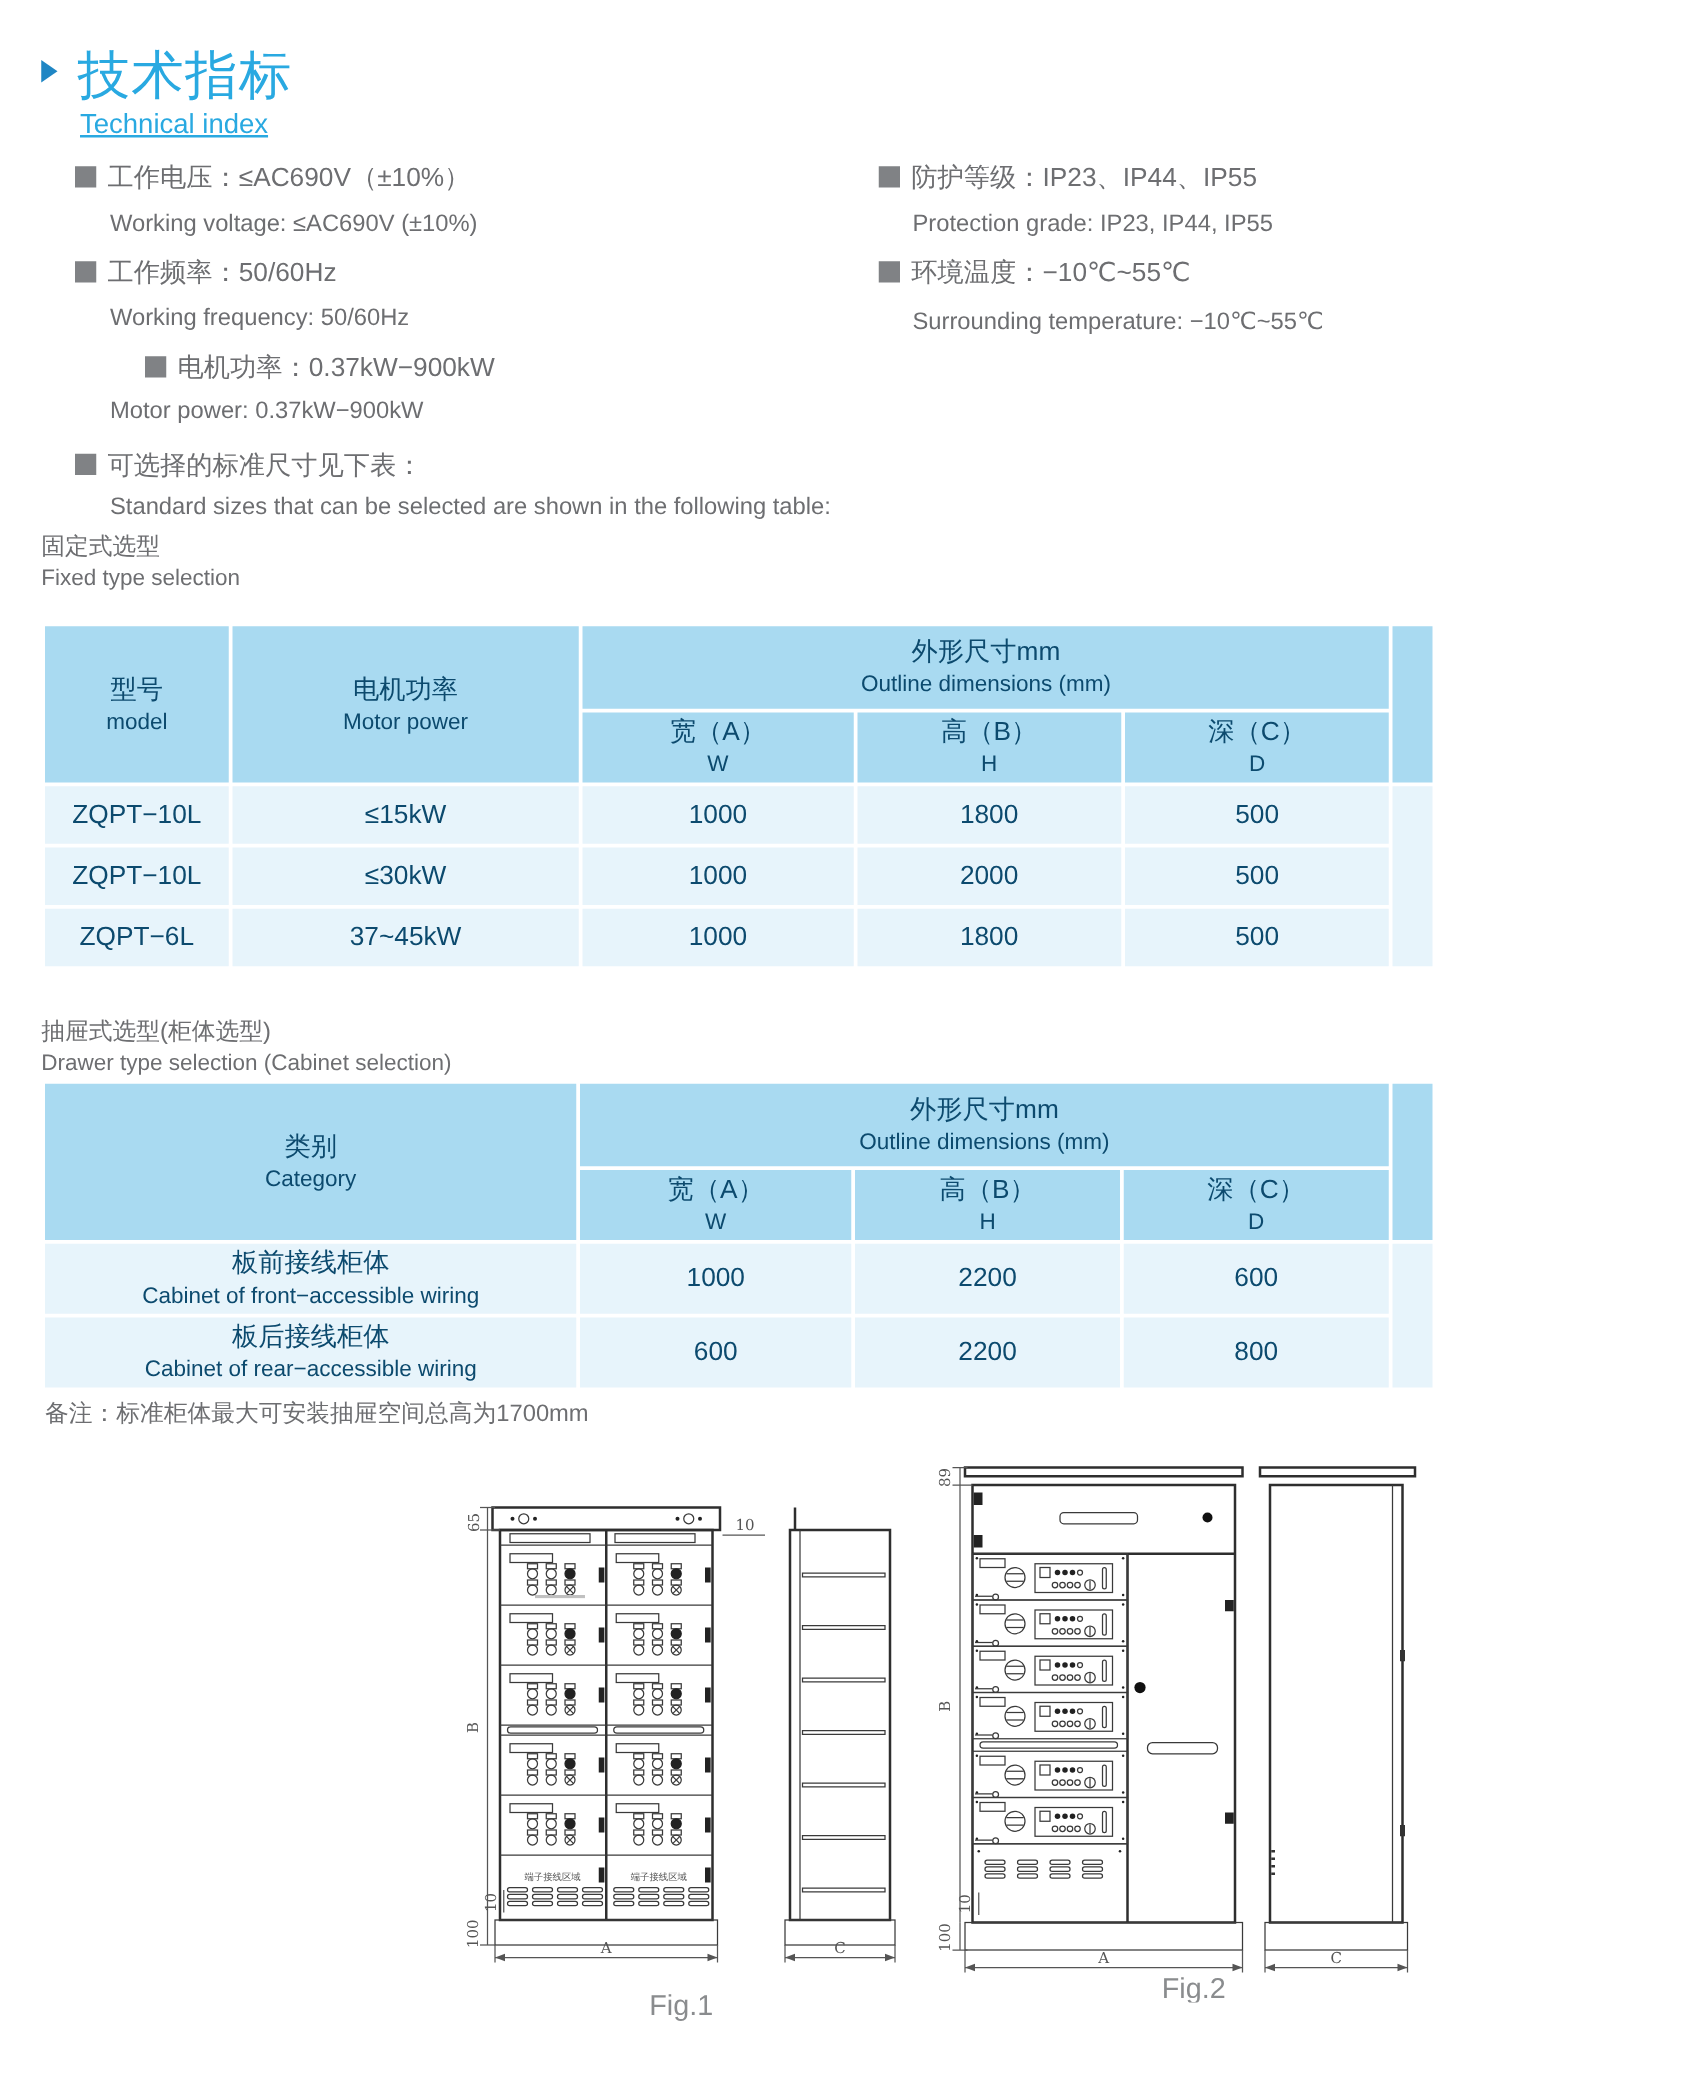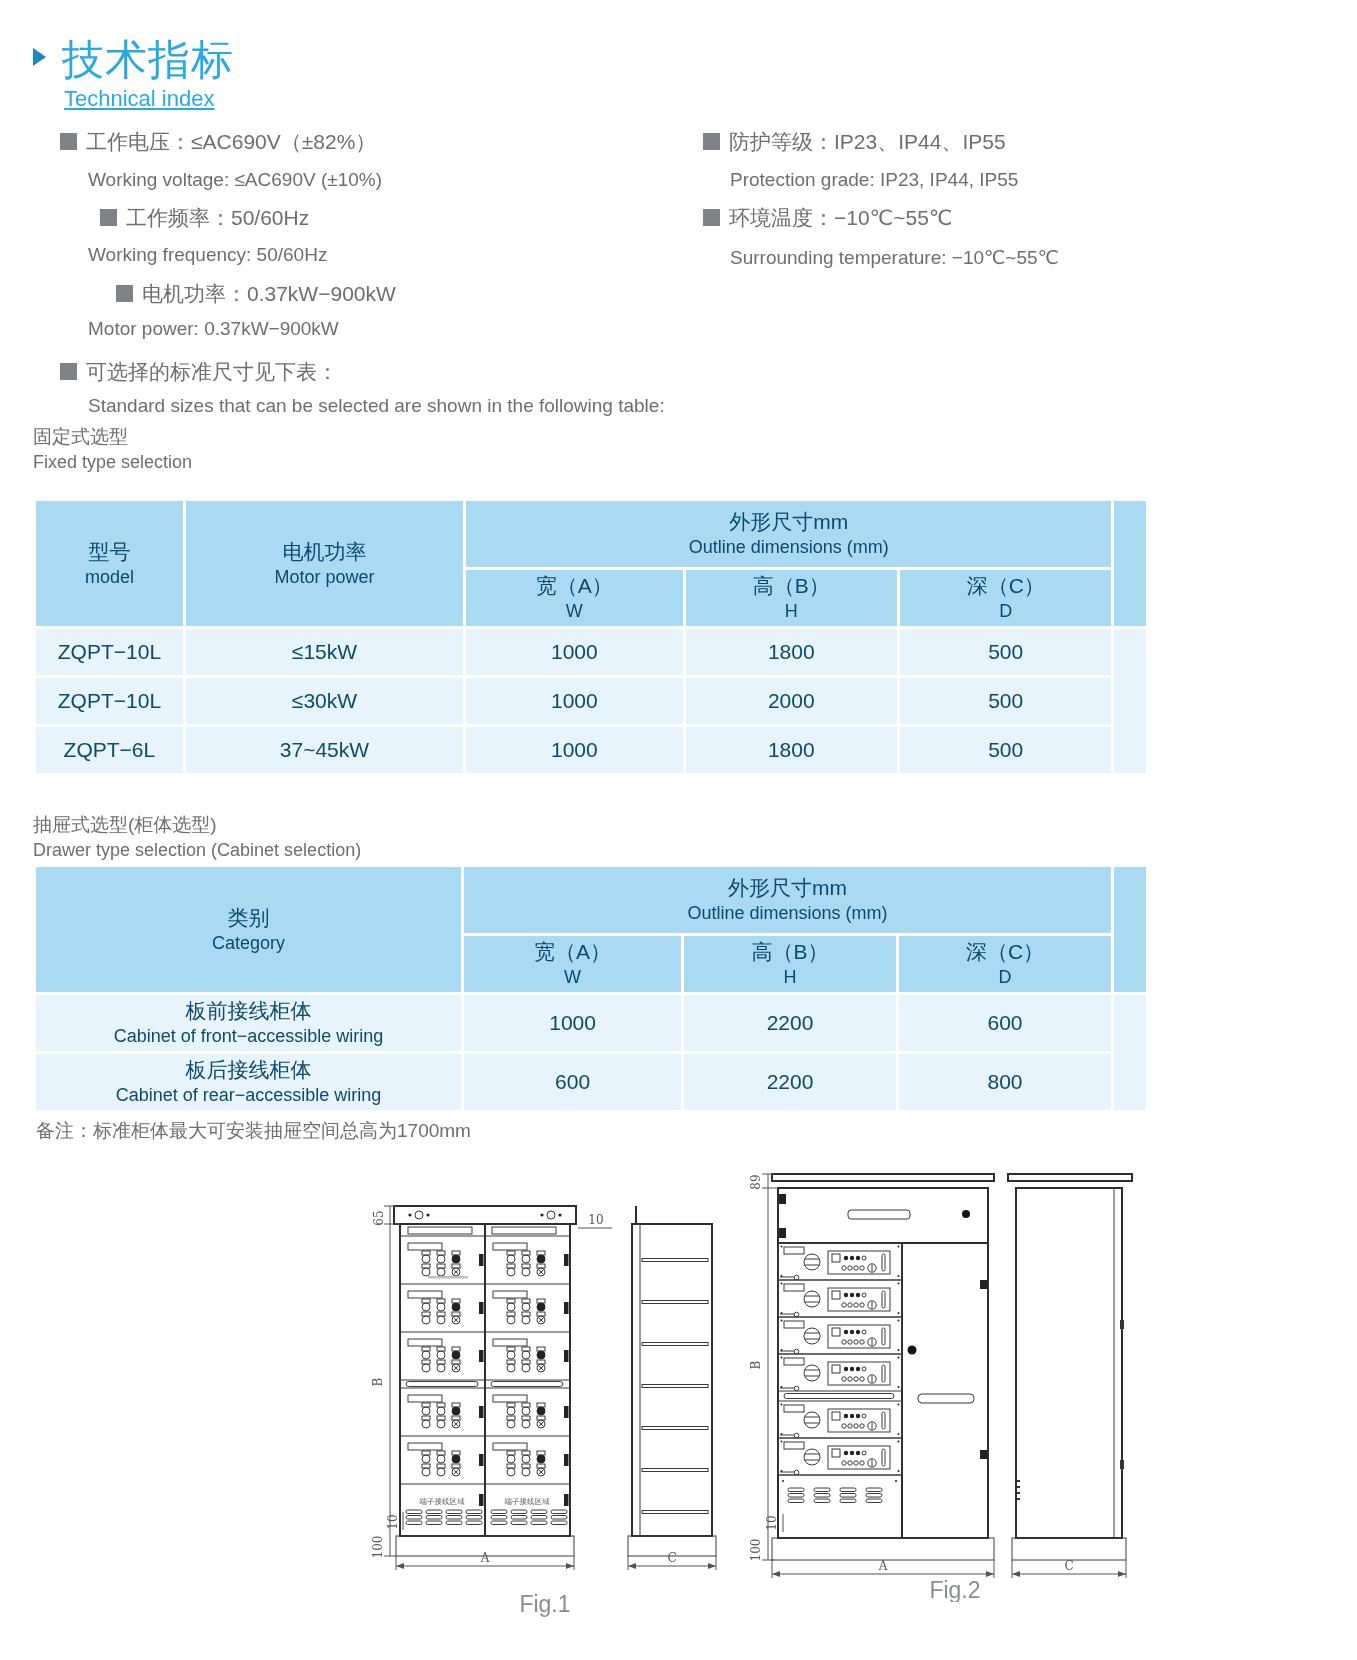--- a/index.html
+++ b/index.html
@@ -39,23 +39,23 @@
 <body>
 
 <div class="page">
 
   <div class="abs" style="left:33px;top:48px;">
       <div class="title-arrow"></div>
     </div>
   <div class="abs page-title" style="left:62px;top:32px;">技术指标</div>
   <div class="abs page-subtitle" style="left:64px;top:86px;">Technical index</div>
 
-  <div class="abs spec-cn" style="left:60px;top:128px;"><span class="sq"></span><span>工作电压：≤AC690V（±82%）</span></div>
+  <div class="abs spec-cn" style="left:60px;top:128px;"><span class="sq"></span><span>工作电压：≤AC690V（±10%）</span></div>
   <div class="abs spec-en" style="left:88px;top:169px;">Working voltage: ≤AC690V (±10%)</div>
-  <div class="abs spec-cn" style="left:60px;top:204px;margin-left:40px;"><span class="sq"></span><span>工作频率：50/60Hz</span></div>
+  <div class="abs spec-cn" style="left:60px;top:204px;"><span class="sq"></span><span>工作频率：50/60Hz</span></div>
   <div class="abs spec-en" style="left:88px;top:244px;">Working frequency: 50/60Hz</div>
   <div class="abs spec-cn" style="left:76px;top:280px;padding-left:40px;"><span class="sq"></span><span>电机功率：0.37kW−900kW</span></div>
   <div class="abs spec-en" style="left:88px;top:318px;">Motor power: 0.37kW−900kW</div>
 
   <div class="abs spec-cn" style="left:703px;top:128px;"><span class="sq"></span><span>防护等级：IP23、IP44、IP55</span></div>
   <div class="abs spec-en" style="left:730px;top:169px;">Protection grade: IP23, IP44, IP55</div>
   <div class="abs spec-cn" style="left:703px;top:204px;"><span class="sq"></span><span>环境温度：−10℃~55℃</span></div>
   <div class="abs spec-en" style="left:730px;top:246px;">Surrounding temperature: −10℃~55℃</div>
 
   <div class="abs spec-cn" style="left:60px;top:358px;"><span class="sq"></span><span>可选择的标准尺寸见下表：</span></div>

